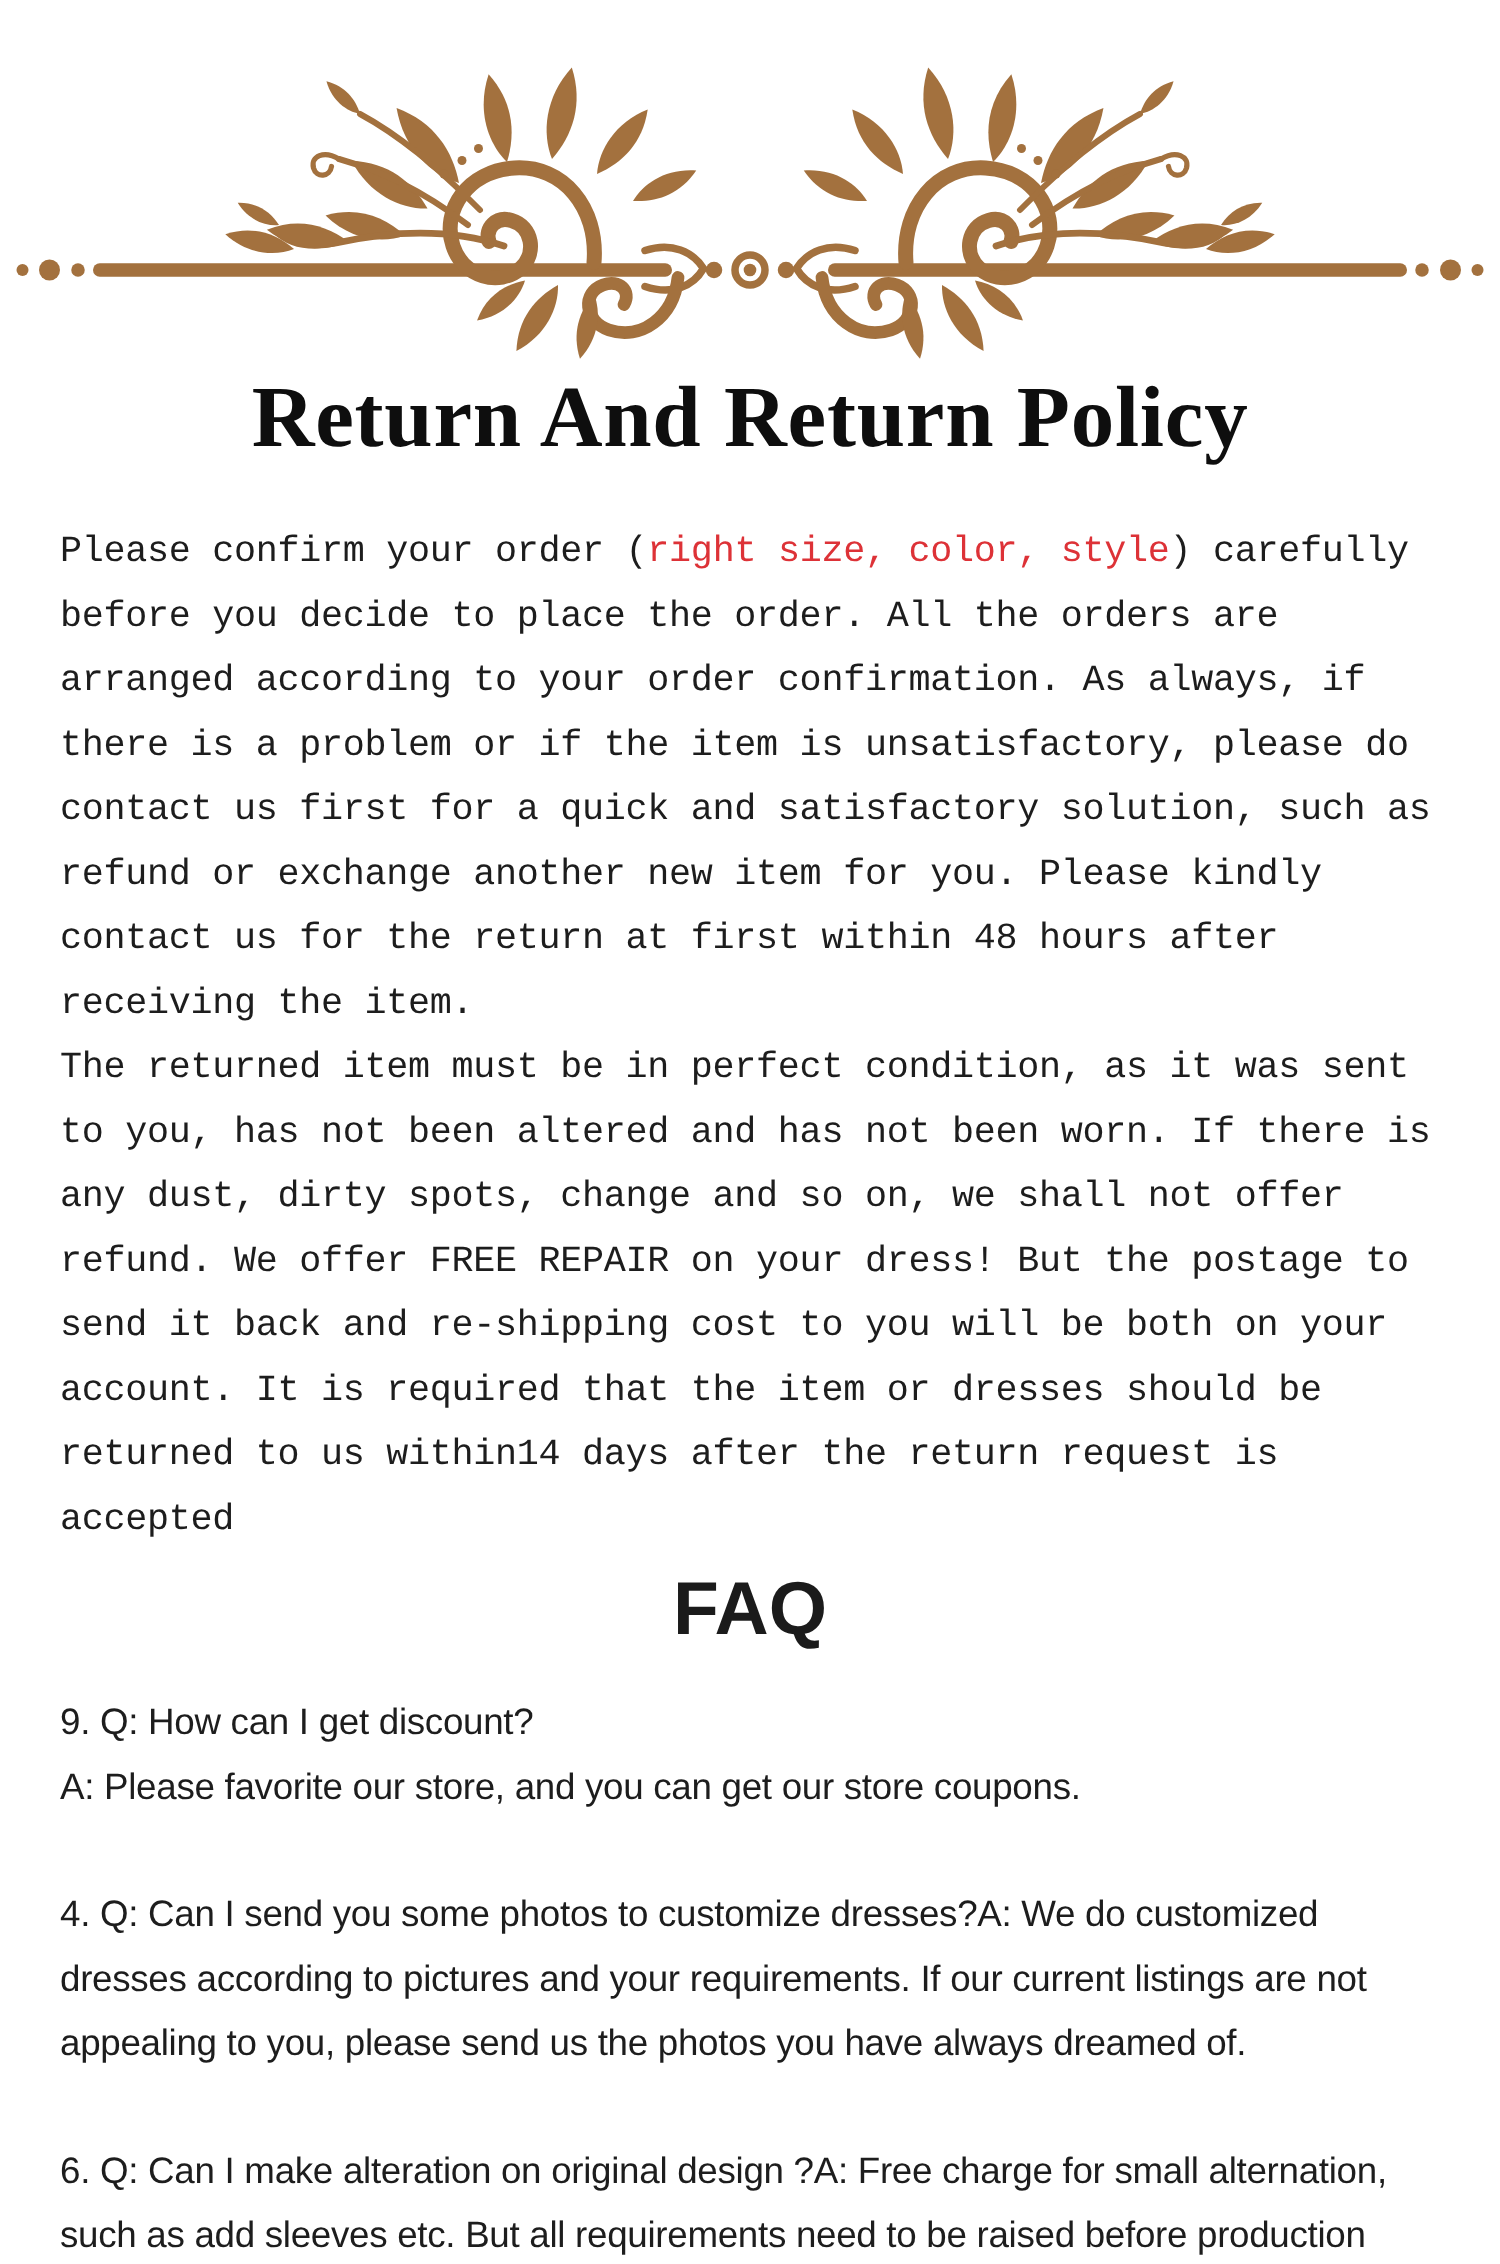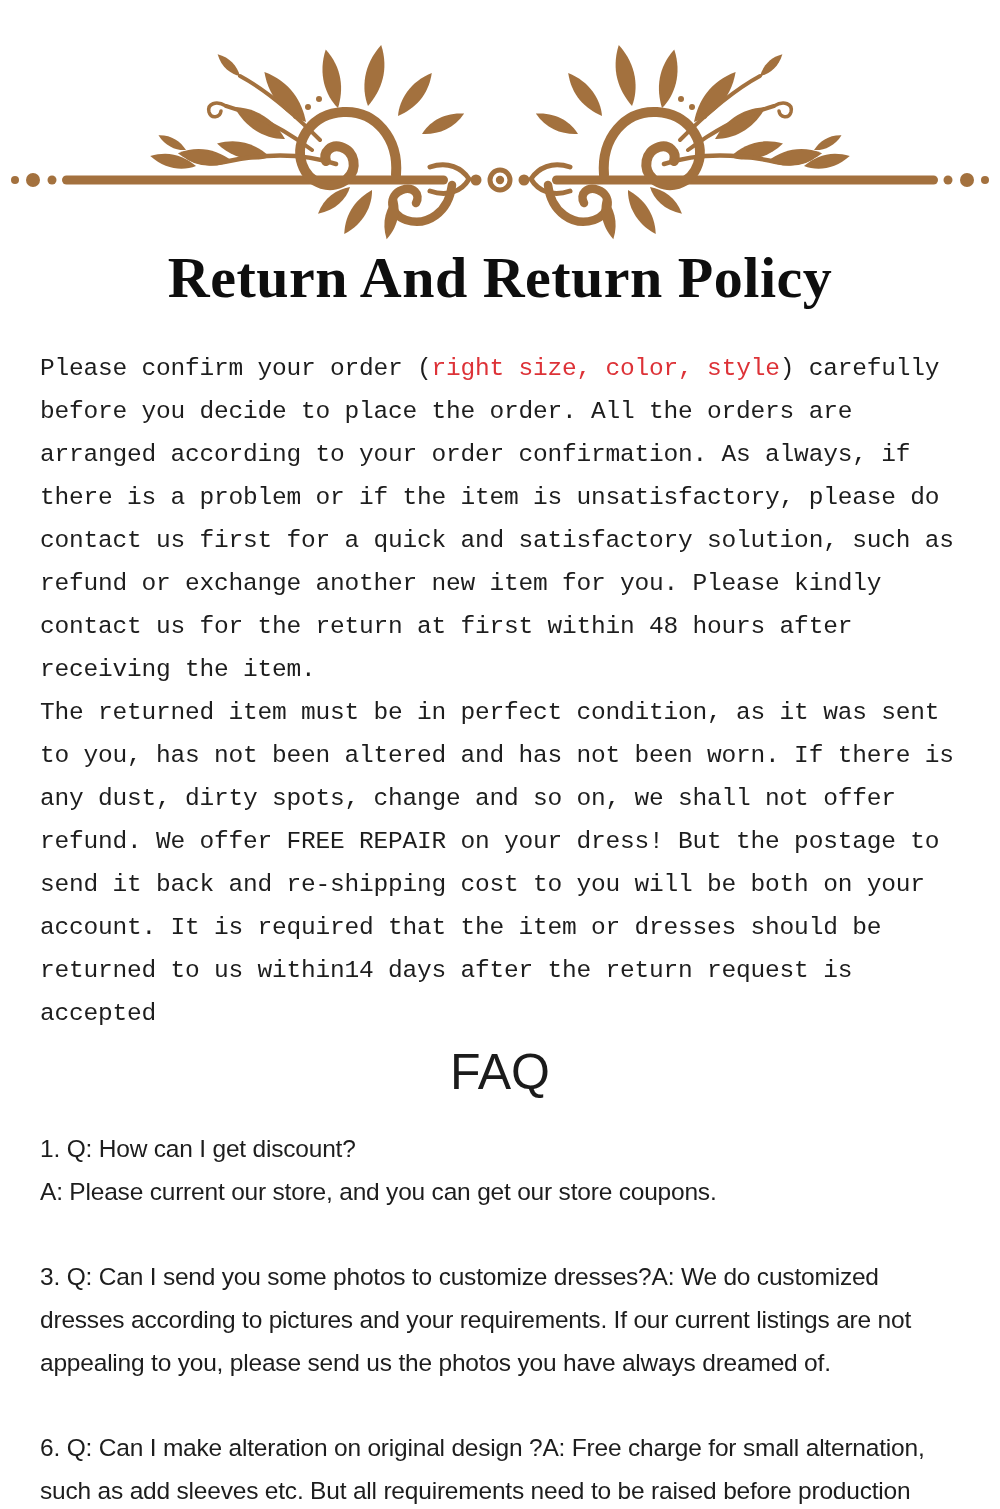--- a/index.html
+++ b/index.html
@@ -48,21 +48,21 @@
     letter-spacing: -0.2px;
     color: #1d1d1d;
   }
   .red-em { color: #dd3237; }
 
   
   .faq-heading {
     margin: 8px 0 26px 0;
     text-align: center;
     font-size: 50px;
-    font-weight: 400;
+    font-weight: 700;
     line-height: 58px;
     color: #1b1b1b;
   }
   .faq-list { margin: 0 40px 0 40px; width: 920px; }
   .faq-item { margin-bottom: 42px; }
   .faq-item:last-child { margin-bottom: 0; }
   .faq-line {
     font-size: 24.5px;
     line-height: 43px;
     letter-spacing: -0.2px;
@@ -132,24 +132,24 @@
 
   <section class="policy-block">
     <p class="body-text"><span>Please confirm your order (</span><span class="red-em">right size, color, style</span><span>) carefully before you decide to place the order. All the orders are arranged according to your order confirmation. As always, if there is a problem or if the item is unsatisfactory, please do contact us first for a quick and satisfactory solution, such as refund or exchange another new item for you. Please kindly contact us for the return at first within 48 hours after receiving the item.</span></p>
     <p class="body-text">The returned item must be in perfect condition, as it was sent to you, has not been altered and has not been worn. If there is any dust, dirty spots, change and so on, we shall not offer refund. We offer FREE REPAIR on your dress! But the postage to send it back and re-shipping cost to you will be both on your account. It is required that the item or dresses should be returned to us within14 days after the return request is accepted</p>
   </section>
 
   <h2 class="faq-heading">FAQ</h2>
 
   <section class="faq-list">
     <div class="faq-item">
-      <div class="faq-line">1. Q: How can I get discount?</div>
-      <div class="faq-line">A: Please current our store, and you can get our store coupons.</div>
+      <div class="faq-line">9. Q: How can I get discount?</div>
+      <div class="faq-line">A: Please favorite our store, and you can get our store coupons.</div>
     </div>
     <div class="faq-item">
-      <div class="faq-line">3. Q: Can I send you some photos to customize dresses?A: We do customized dresses according to pictures and your requirements. If our current listings are not appealing to you, please send us the photos you have always dreamed of.</div>
+      <div class="faq-line">4. Q: Can I send you some photos to customize dresses?A: We do customized dresses according to pictures and your requirements. If our current listings are not appealing to you, please send us the photos you have always dreamed of.</div>
     </div>
     <div class="faq-item">
       <div class="faq-line">6. Q: Can I make alteration on original design ?A: Free charge for small alternation, such as add sleeves etc. But all requirements need to be raised before production started.</div>
     </div>
   </section>
 
 </div>
 
 </body></html>

